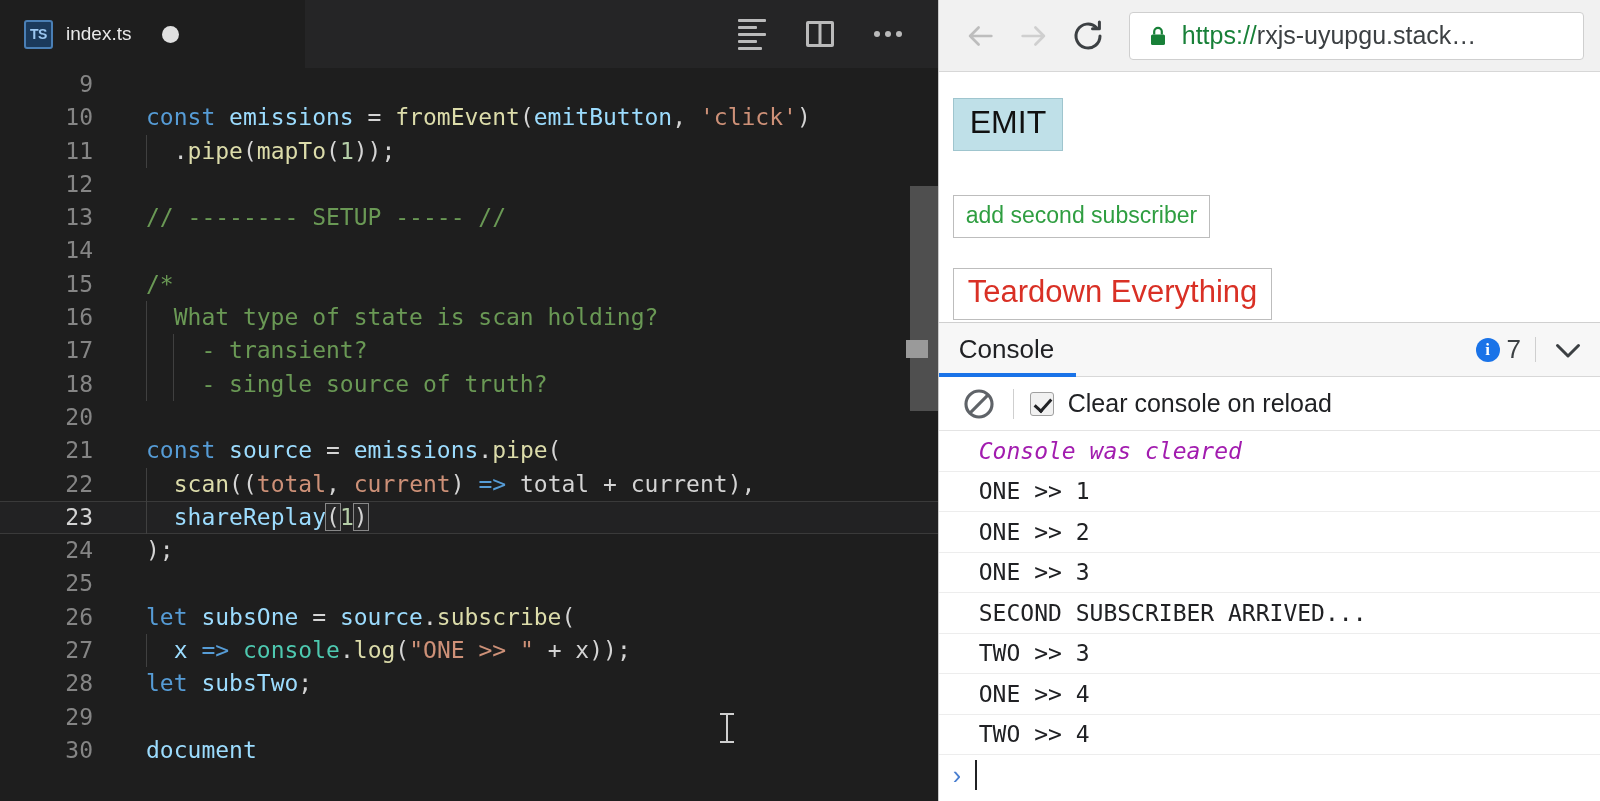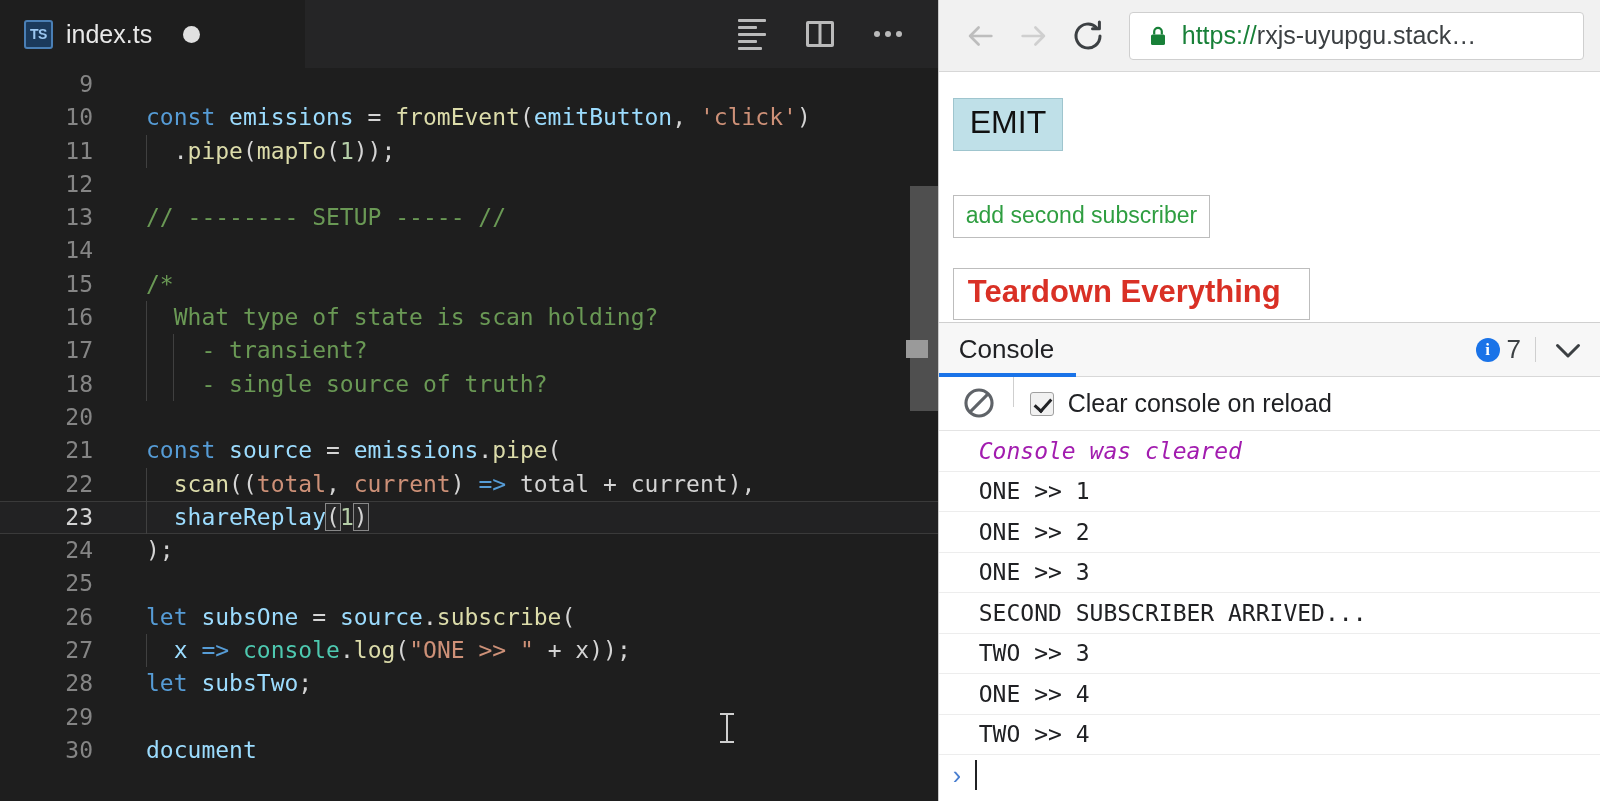--- a/index.html
+++ b/index.html
@@ -63,21 +63,21 @@
     font-family: "Liberation Sans", sans-serif;
     display: flex;
     align-items: center;
     justify-content: center;
     letter-spacing: -0.5px;
     flex: 0 0 auto;
   }
 
   .tab-title {
     color: #e8e8e8;
-    font-size: 25px;
+    font-size: 19px;
     font-family: "Liberation Sans", sans-serif;
     white-space: nowrap;
   }
 
   .dirty-dot {
     width: 17px; height: 17px;
     border-radius: 50%;
     background: #e0e0e0;
     margin-left: 18px;
     flex: 0 0 auto;
@@ -345,23 +345,23 @@
     line-height: 1.1;
   }
 
   .btn-teardown {
     display: inline-block;
     margin-top: 30px;
     background: #ffffff;
     border: 1px solid #bdbdbd;
     color: #d93025;
     font-size: 31px;
-    font-weight: bold;
-    font-family: "Liberation Sans", sans-serif;
-    padding: 6px 28px 10px 14px;
+    font-weight: normal;
+    font-family: "Liberation Sans", sans-serif;
+    padding: 6px 14px 10px 14px;
     cursor: pointer;
     line-height: 1.1;
   }
 
   
   .console-panel {
     flex: 1 1 auto;
     background: #ffffff;
     display: flex;
     flex-direction: column;
@@ -436,20 +436,21 @@
     display: flex;
     align-items: center;
     justify-content: center;
     cursor: pointer;
   }
 
   .console-toolbar {
     height: 54px;
     flex: 0 0 54px;
     display: flex;
+    align-items: center;
     gap: 0;
     padding-left: 14px;
     background: #ffffff;
     border-bottom: 1px solid #e4e4e4;
   }
 
   .ban-btn {
     width: 52px; height: 52px;
     display: flex;
     align-items: center;

